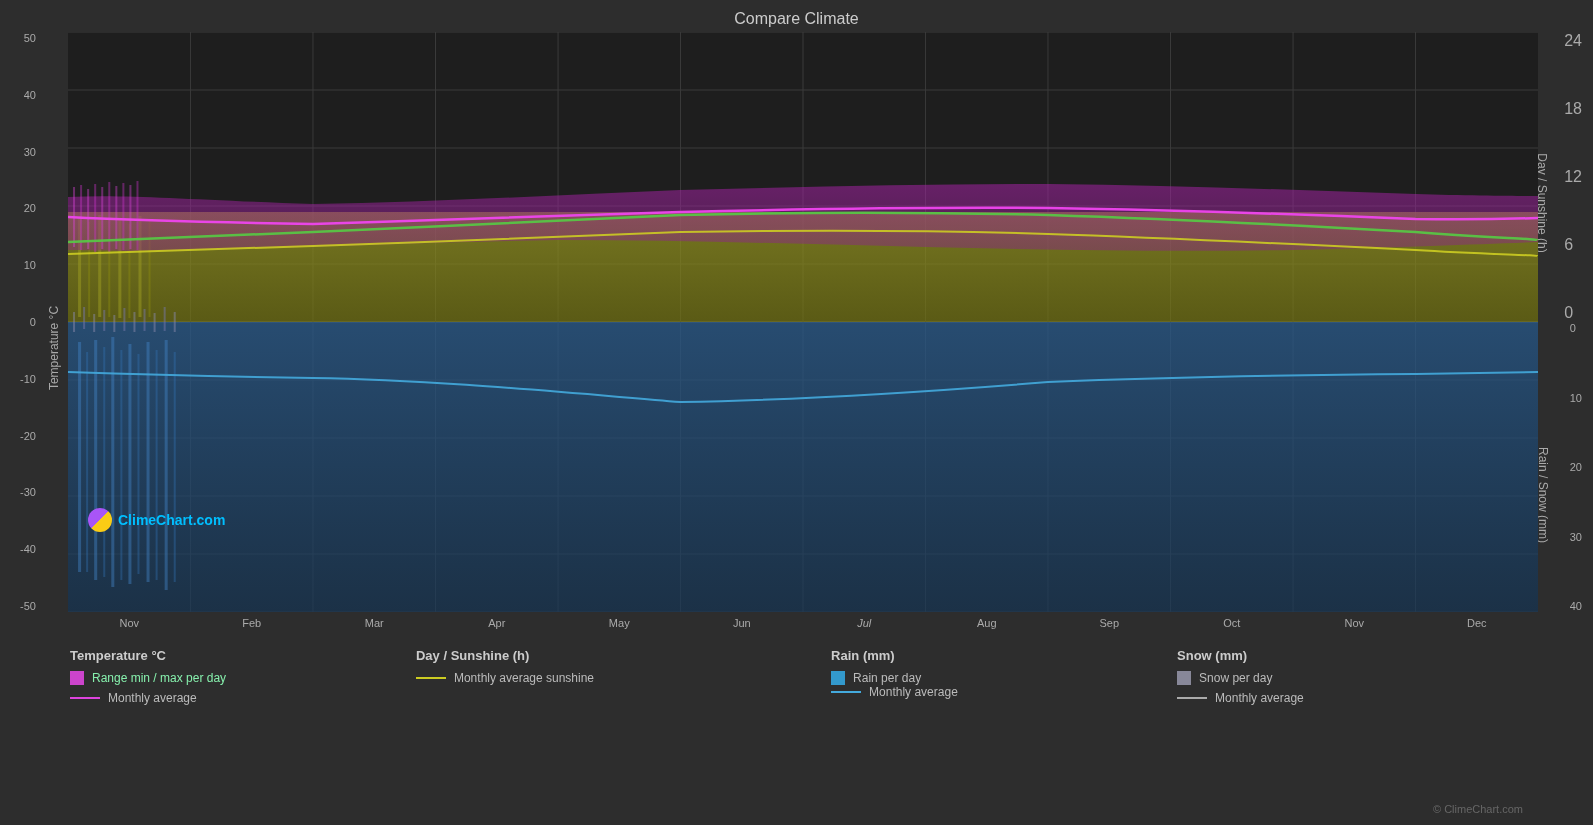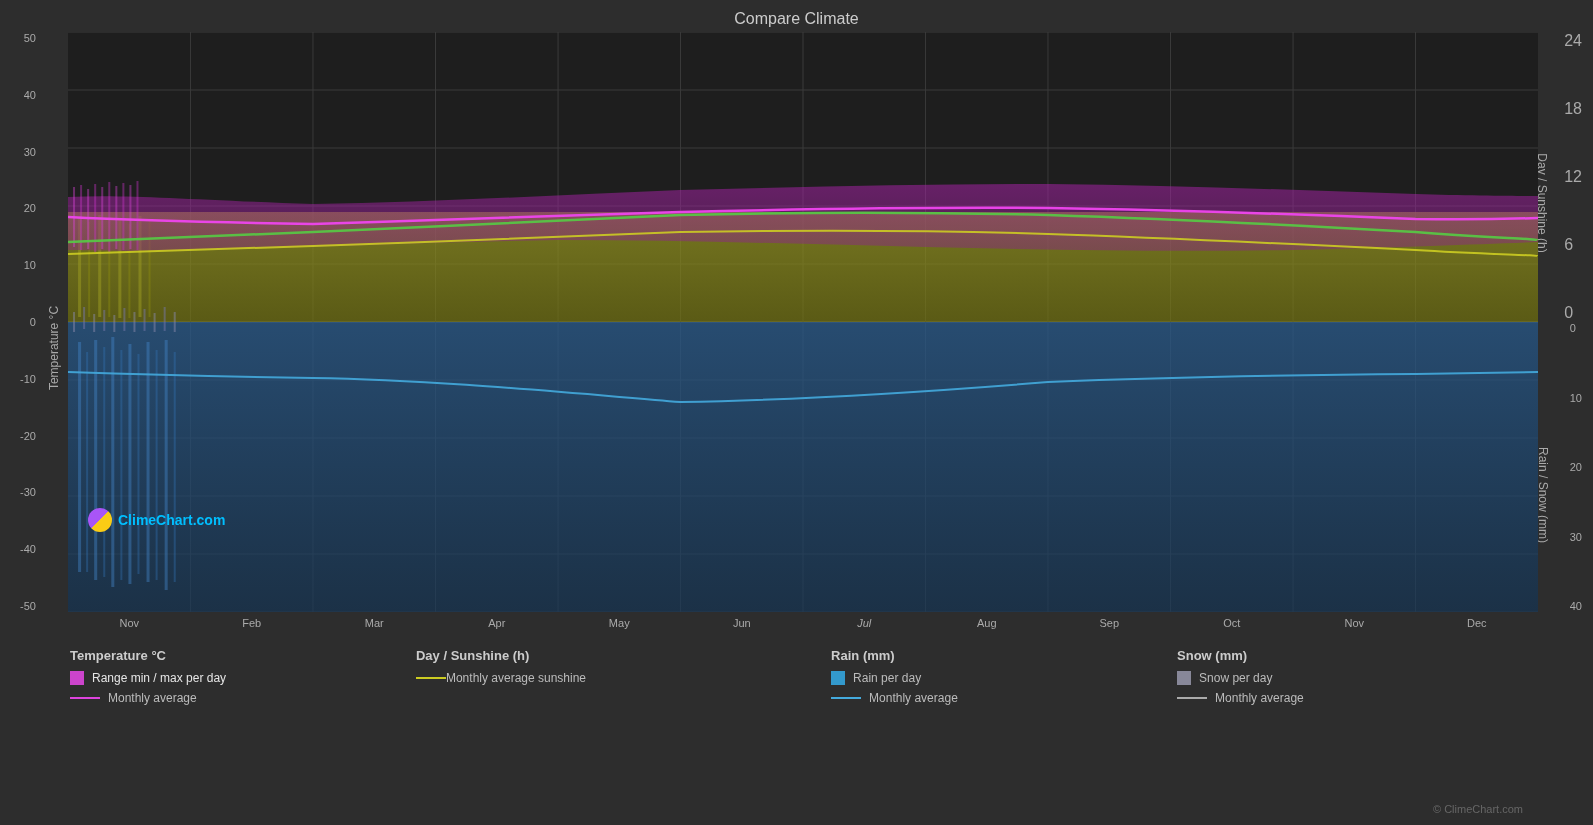--- a/index.html
+++ b/index.html
@@ -240,41 +240,41 @@
     <span style="width:120px;text-align:center;">Oct</span>
     <span style="width:120px;text-align:center;">Nov</span>
     <span style="width:120px;text-align:center;">Dec</span>
   </div>
 </div>
 
 <div style="display:flex;flex-direction:row;padding:14px 70px 0;gap:0;">
 
   <div style="flex:1;">
     <div style="font-size:13px;color:#ccc;margin-bottom:8px;font-weight:bold;">Temperature °C</div>
-    <div style="display:flex;align-items:center;gap:8px;margin-bottom:6px;font-size:12px;color:#e5e5e5;">
+    <div style="display:flex;align-items:center;gap:8px;margin-bottom:6px;font-size:12px;color:#86efac;">
       <span style="display:inline-block;width:14px;height:14px;background:#cc44cc;"></span>
       <span>Range min / max per day</span>
     </div>
     <div style="display:flex;align-items:center;gap:8px;margin-bottom:6px;font-size:12px;color:#bbb;">
       <span style="display:inline-block;width:30px;height:2px;background:#dd44dd;margin:0 0;"></span>
       <span>Monthly average</span>
     </div>
   </div>
 
   <div style="flex:1.2;">
     <div style="font-size:13px;color:#ccc;margin-bottom:8px;font-weight:bold;">Day / Sunshine (h)</div>
-    <div style="display:flex;align-items:center;gap:0;margin-bottom:0;font-size:12px;color:#bbb;">
+    <div style="display:flex;align-items:center;gap:8px;margin-bottom:0;font-size:12px;color:#bbb;">
       <span style="display:inline-block;width:30px;height:2px;background:#cccc22;"></span>
       <span>Monthly average sunshine</span>
     </div>
   </div>
 
   <div style="flex:1;">
     <div style="font-size:13px;color:#ccc;margin-bottom:8px;font-weight:bold;">Rain (mm)</div>
-    <div style="display:flex;align-items:center;gap:8px;margin-bottom:6px;font-size:12px;color:#bbb;">
+    <div style="display:flex;align-items:center;gap:8px;margin-bottom:0;font-size:12px;color:#bbb;">
       <span style="display:inline-block;width:14px;height:14px;background:#3399cc;"></span>
       <span>Rain per day</span>
     </div>
     <div style="display:flex;align-items:center;gap:8px;margin-bottom:6px;font-size:12px;color:#bbb;">
       <span style="display:inline-block;width:30px;height:2px;background:#44aadd;"></span>
       <span>Monthly average</span>
     </div>
   </div>
 
   <div style="flex:1;">

